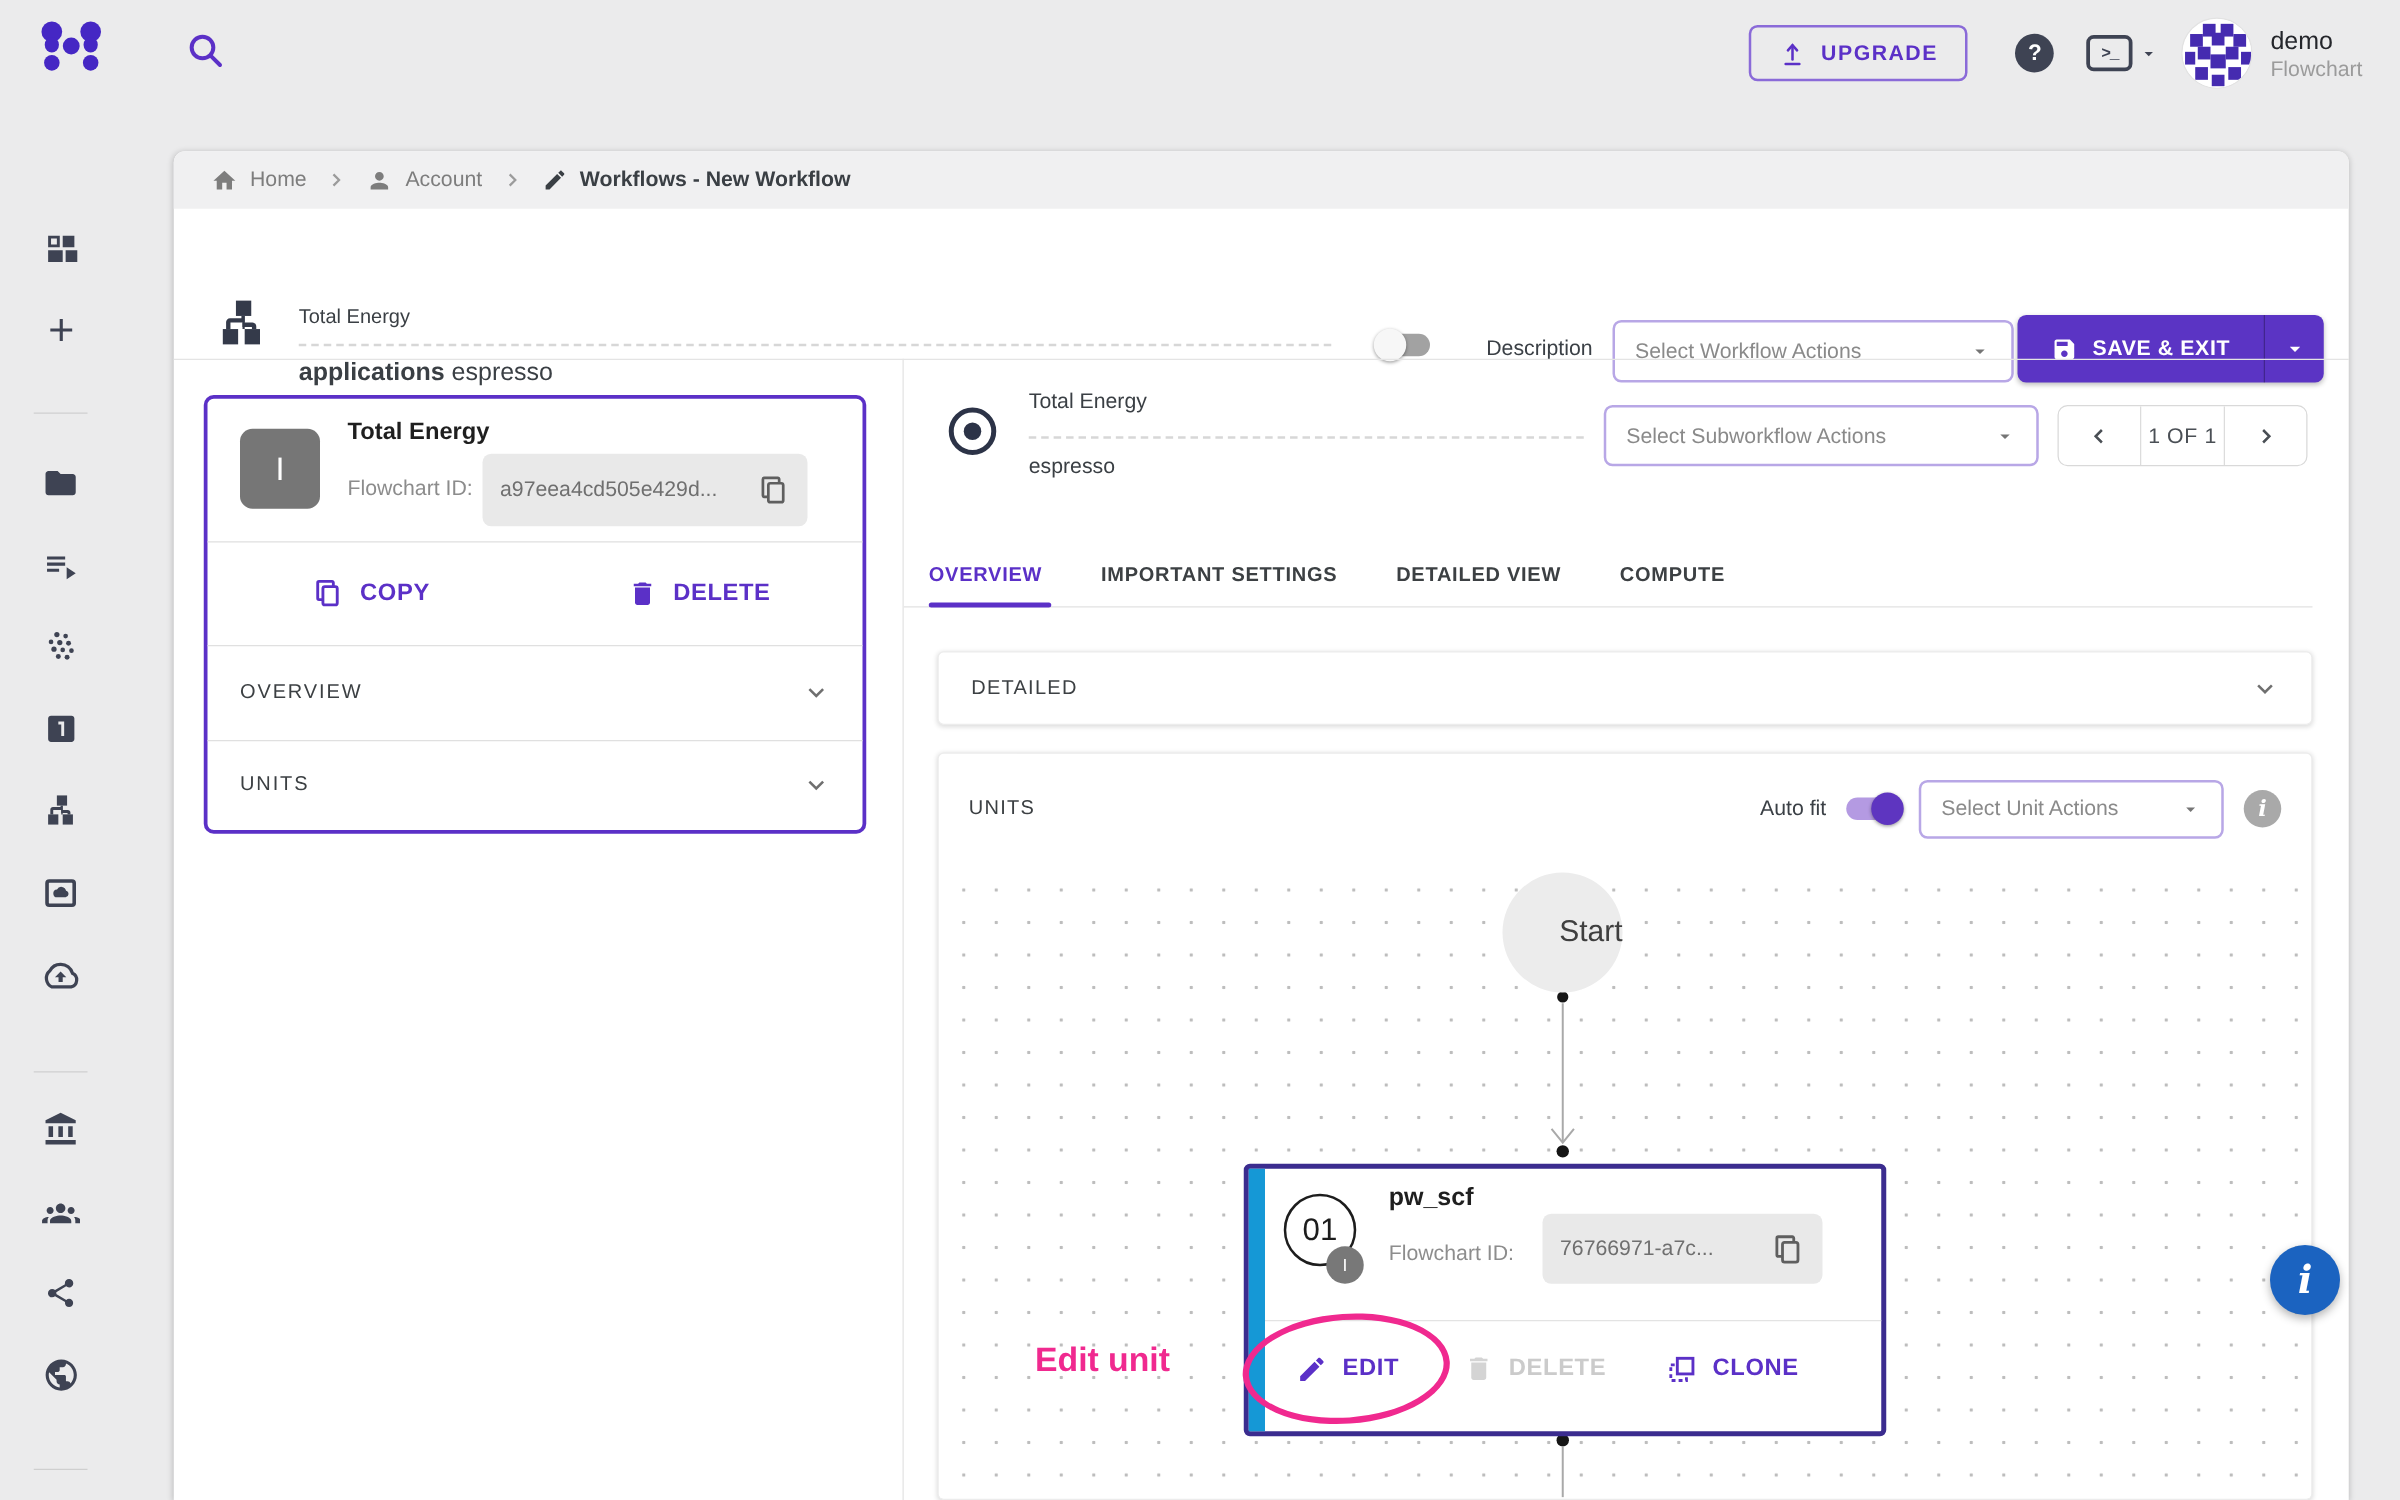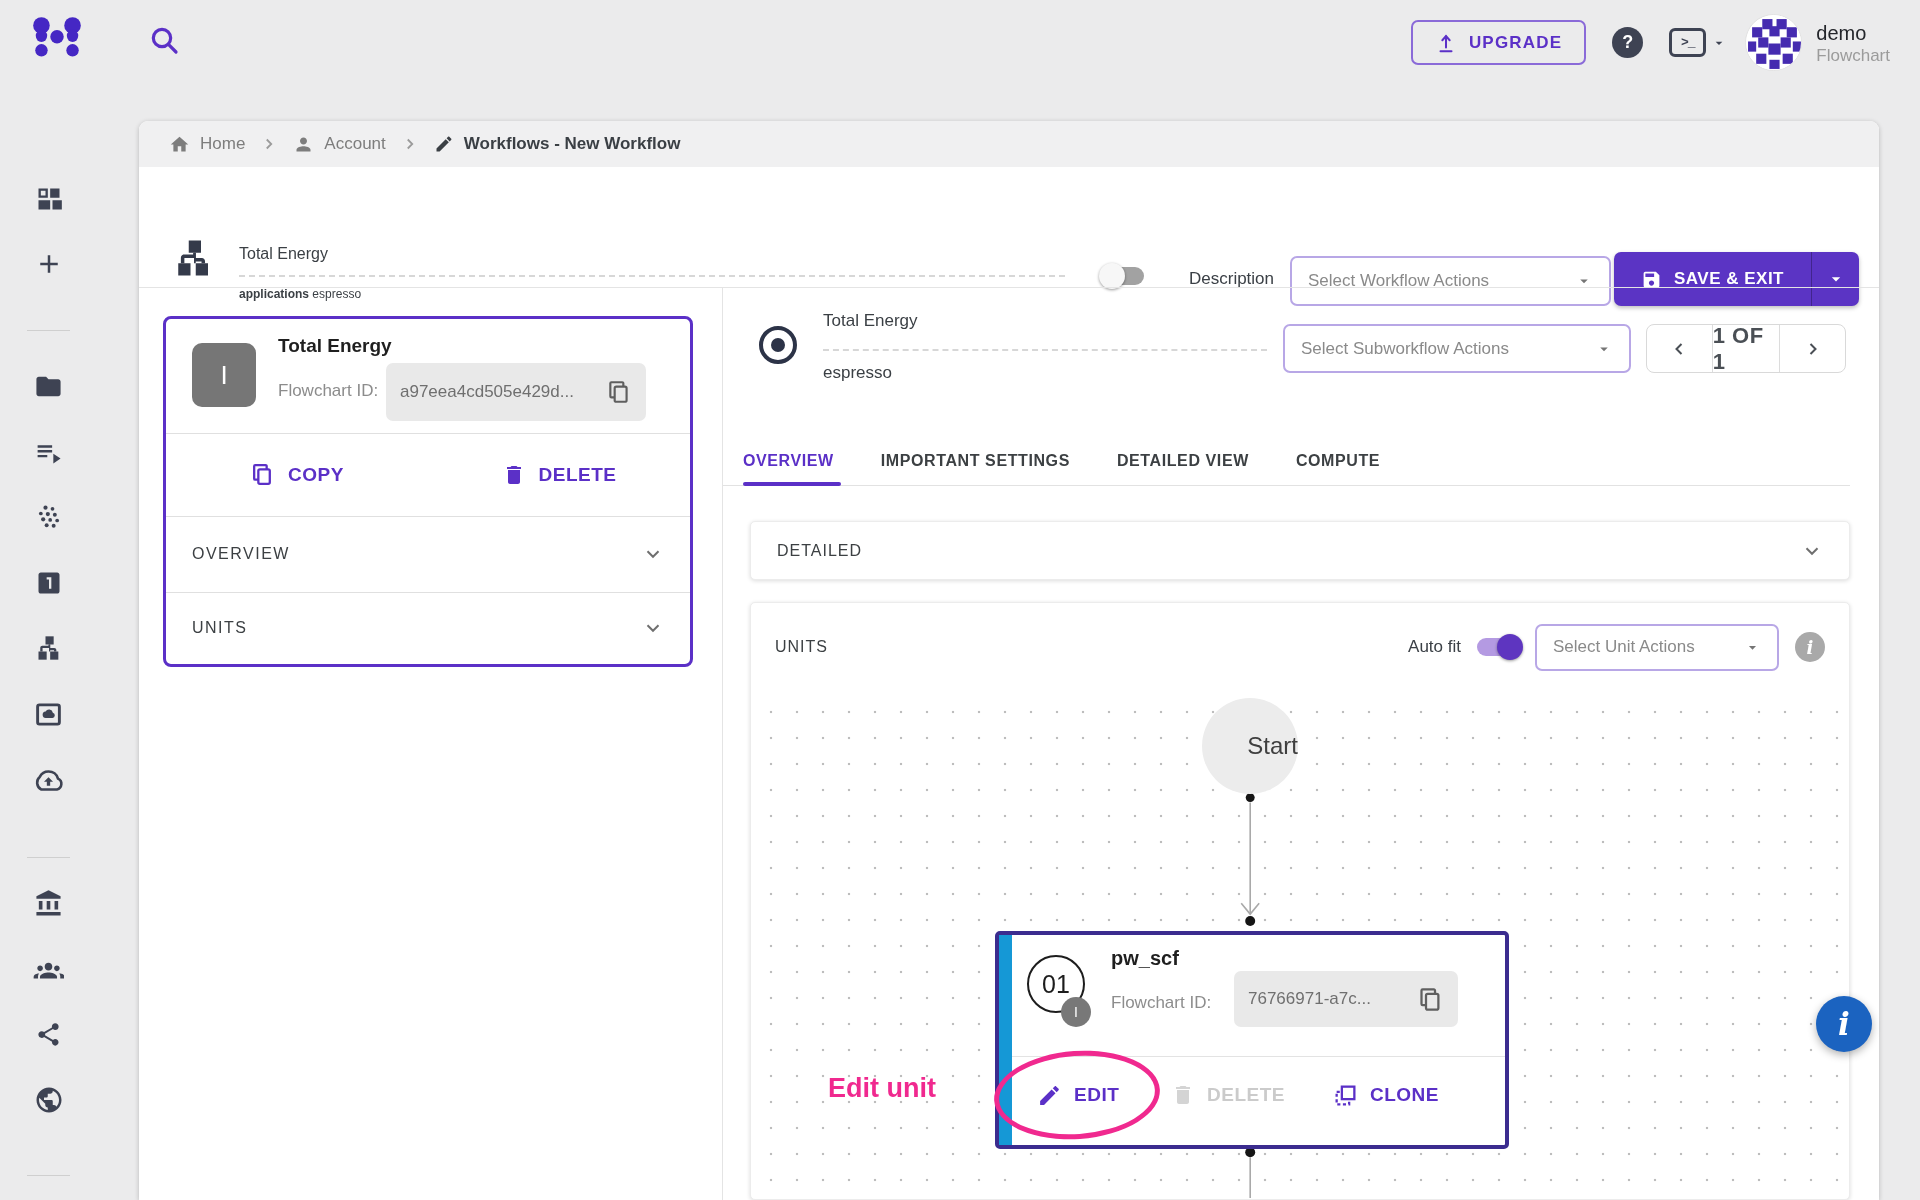--- a/index.html
+++ b/index.html
@@ -10,21 +10,21 @@
 body{font-family:"Liberation Sans","DejaVu Sans",sans-serif;background:#ebebec;}
 .app{position:relative;width:1920px;height:1200px;overflow:hidden;background:#ebebec;}
 svg{display:block}
 
 
 .topbar{position:absolute;left:0;top:0;width:1920px;height:85px;}
 .logo{position:absolute;left:28px;top:13px;width:58px;height:58px;}
 .search-btn{position:absolute;left:148px;top:24px;width:32px;height:32px;color:var(--accent);cursor:pointer}
 .topbar-right{position:absolute;right:30px;top:0;height:85px;display:flex;align-items:center;gap:26px;}
 .upgrade-btn{height:45px;padding:0 22px;border:2px solid #8a6ad8;border-radius:7px;display:flex;align-items:center;gap:12px;
-  color:var(--accent);font-size:17px;font-weight:700;letter-spacing:1.2px;background:transparent;cursor:pointer;}
+  color:var(--accent);font-size:17px;font-weight:700;letter-spacing:1.2px;background:transparent;cursor:pointer;margin-right:12px}
 .help-btn{width:31px;height:31px;border-radius:50%;background:var(--icon);color:#fff;font-size:18px;font-weight:700;
   display:flex;align-items:center;justify-content:center;cursor:pointer}
 .console-btn{display:flex;align-items:center;gap:5px;color:var(--icon);cursor:pointer}
 .console-box{width:37px;height:29px;border:3px solid var(--icon);border-radius:6px;display:flex;align-items:center;justify-content:center;
   font-family:"Liberation Mono","DejaVu Sans Mono",monospace;font-size:13px;font-weight:700;letter-spacing:-1px}
 .avatar{width:57px;height:57px;border-radius:50%;background:#fff;overflow:hidden;border:1px solid #e2e2e2;cursor:pointer}
 .user-block{display:flex;align-items:center;gap:14px;margin-left:-8px}
 .user-name{font-size:20px;color:#24262b;font-weight:500;line-height:1.3}
 .user-plan{font-size:17px;color:#9b9b9b}
 
@@ -43,21 +43,21 @@
 .crumb{display:flex;align-items:center;gap:10px;font-size:17px;color:#7d7d7d;cursor:pointer}
 .crumb.current{color:#3a3f44;font-weight:600;cursor:default}
 .crumb-sep{color:#9b9b9b}
 
 
 .wf-header{position:absolute;left:0;top:46px;right:0;height:120px;}
 .wf-icon{position:absolute;left:34px;top:70px;color:#343a4a}
 .wf-titleblock{position:absolute;left:100px;top:78px;width:826px;}
 .wf-title{font-size:16px;color:#3a3f44}
 .wf-dash{margin-top:12px;border-bottom:2px dashed #d7d7d7;width:100%}
-.wf-sub{margin-top:10px;font-size:12px;color:#3a3f44}
+.wf-sub{margin-top:10px;font-size:20px;color:#3a3f44}
 .wf-sub b{font-weight:700}
 .desc-switch{position:absolute;left:963px;top:100px}
 .desc-label{position:absolute;left:1050px;top:102px;font-size:17px;color:#3b4046}
 .select-outline{border:2px solid #b8a7e6;border-radius:7px;background:#fff;display:flex;align-items:center;
   justify-content:space-between;padding:0 16px;color:#8a8a8a;font-size:17px;font-weight:500;cursor:pointer}
 .wf-select{position:absolute;left:1151px;top:89px;width:321px;height:50px}
 .save-btn{position:absolute;left:1475px;top:85px;width:245px;height:54px;background:var(--save);border-radius:7px;
   display:flex;color:#fff;cursor:pointer;box-shadow:0 2px 4px rgba(0,0,0,.25)}
 .save-main{flex:1;display:flex;align-items:center;justify-content:center;gap:12px;font-size:17px;font-weight:700;letter-spacing:.5px}
 .save-caret{width:48px;display:flex;align-items:center;justify-content:center;border-left:1px solid rgba(0,0,0,.28)}
@@ -87,21 +87,21 @@
 .sw-icon{position:absolute;left:620px;top:205px;width:38px;height:38px;border:4px solid #2c3347;border-radius:50%;
   display:flex;align-items:center;justify-content:center}
 .sw-icon::after{content:"";width:14px;height:14px;border-radius:50%;background:#2c3347}
 .sw-title{position:absolute;left:684px;top:190px;font-size:17px;color:#3a3f44}
 .sw-dash{position:absolute;left:684px;top:228px;width:444px;border-bottom:2px dashed #d7d7d7}
 .sw-app{position:absolute;left:684px;top:242px;font-size:17px;color:#3a3f44}
 .sw-select{position:absolute;left:1144px;top:203px;width:348px;height:49px}
 .pager{position:absolute;left:1507px;top:203px;width:200px;height:49px;display:flex;border:1px solid #d9d9d9;border-radius:8px;background:#fff;overflow:hidden}
 .pager>div{display:flex;align-items:center;justify-content:center;color:#4a4f55;cursor:pointer}
 .pager .pg-prev{width:66px;border-right:1px solid #dcdcdc}
-.pager .pg-label{width:67px;font-size:22px;font-weight:700;letter-spacing:.5px;cursor:default}
+.pager .pg-label{width:67px;font-size:17px;font-weight:400;letter-spacing:.5px;cursor:default}
 .pager .pg-next{width:66px;border-left:1px solid #dcdcdc}
 
 
 .tabs{position:absolute;left:604px;top:315px;display:flex;gap:47px;height:50px;align-items:center}
 .tab{font-size:16px;font-weight:700;letter-spacing:.6px;color:#3c4043;cursor:pointer}
 .tab.active{color:var(--accent)}
 .tabs-line{position:absolute;left:584px;top:364px;width:1127px;height:1px;background:#e2e2e2}
 .tabs-indicator{position:absolute;left:604px;top:361px;width:98px;height:4px;background:var(--accent);border-radius:2px}
 
 

